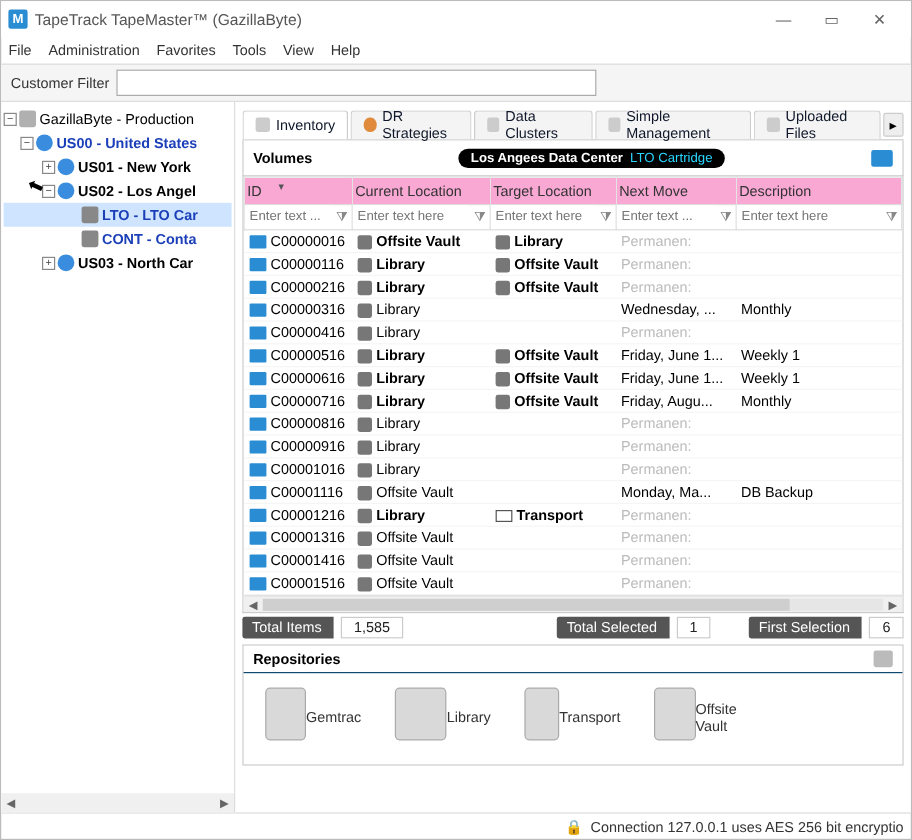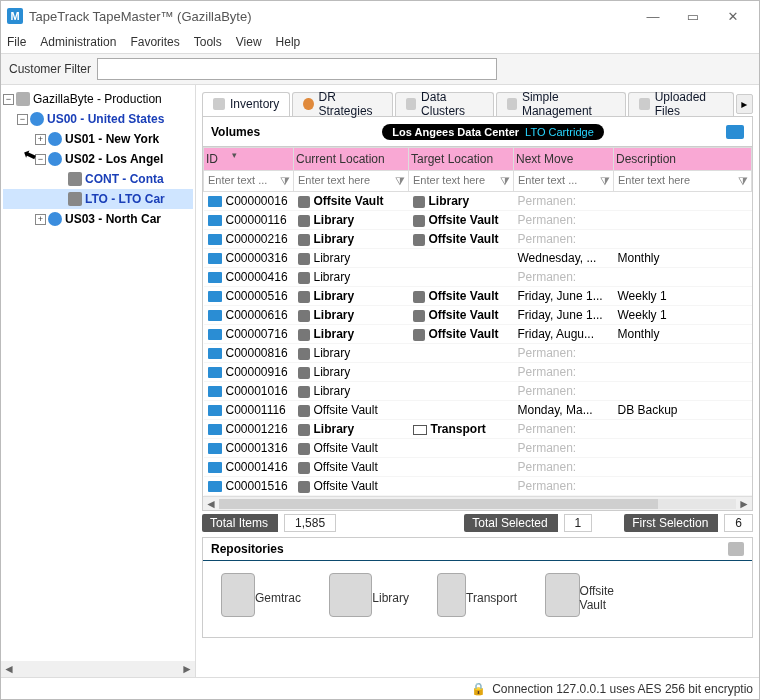--- a/index.html
+++ b/index.html
@@ -118,29 +118,29 @@
         <div class="tree-row bold" style="padding-left:32px;">
           <span class="tw">+</span>
           <span class="tree-icon globe"></span>
           <span class="lbl">US01 - New York</span>
         </div>
         <div class="tree-row bold" style="padding-left:32px;">
           <span class="tw">−</span>
           <span class="tree-icon globe"></span>
           <span class="lbl">US02 - Los Angel</span>
         </div>
+        <div class="tree-row bblue sel" style="padding-left:52px;">
+          <span class="tw blank"></span>
+          <span class="tree-icon drive"></span>
+          <span class="lbl">LTO - LTO Car</span>
+        </div>
         <div class="tree-row bblue" style="padding-left:52px;">
           <span class="tw blank"></span>
           <span class="tree-icon drive"></span>
           <span class="lbl">CONT - Conta</span>
-        </div>
-        <div class="tree-row bblue sel" style="padding-left:52px;">
-          <span class="tw blank"></span>
-          <span class="tree-icon drive"></span>
-          <span class="lbl">LTO - LTO Car</span>
         </div>
         <div class="tree-row bold" style="padding-left:32px;">
           <span class="tw">+</span>
           <span class="tree-icon globe"></span>
           <span class="lbl">US03 - North Car</span>
         </div>
       </div>
       <div class="cursor-arrow">⬉</div>
       <div class="hscroll">
         <div class="arrow">◄</div>

